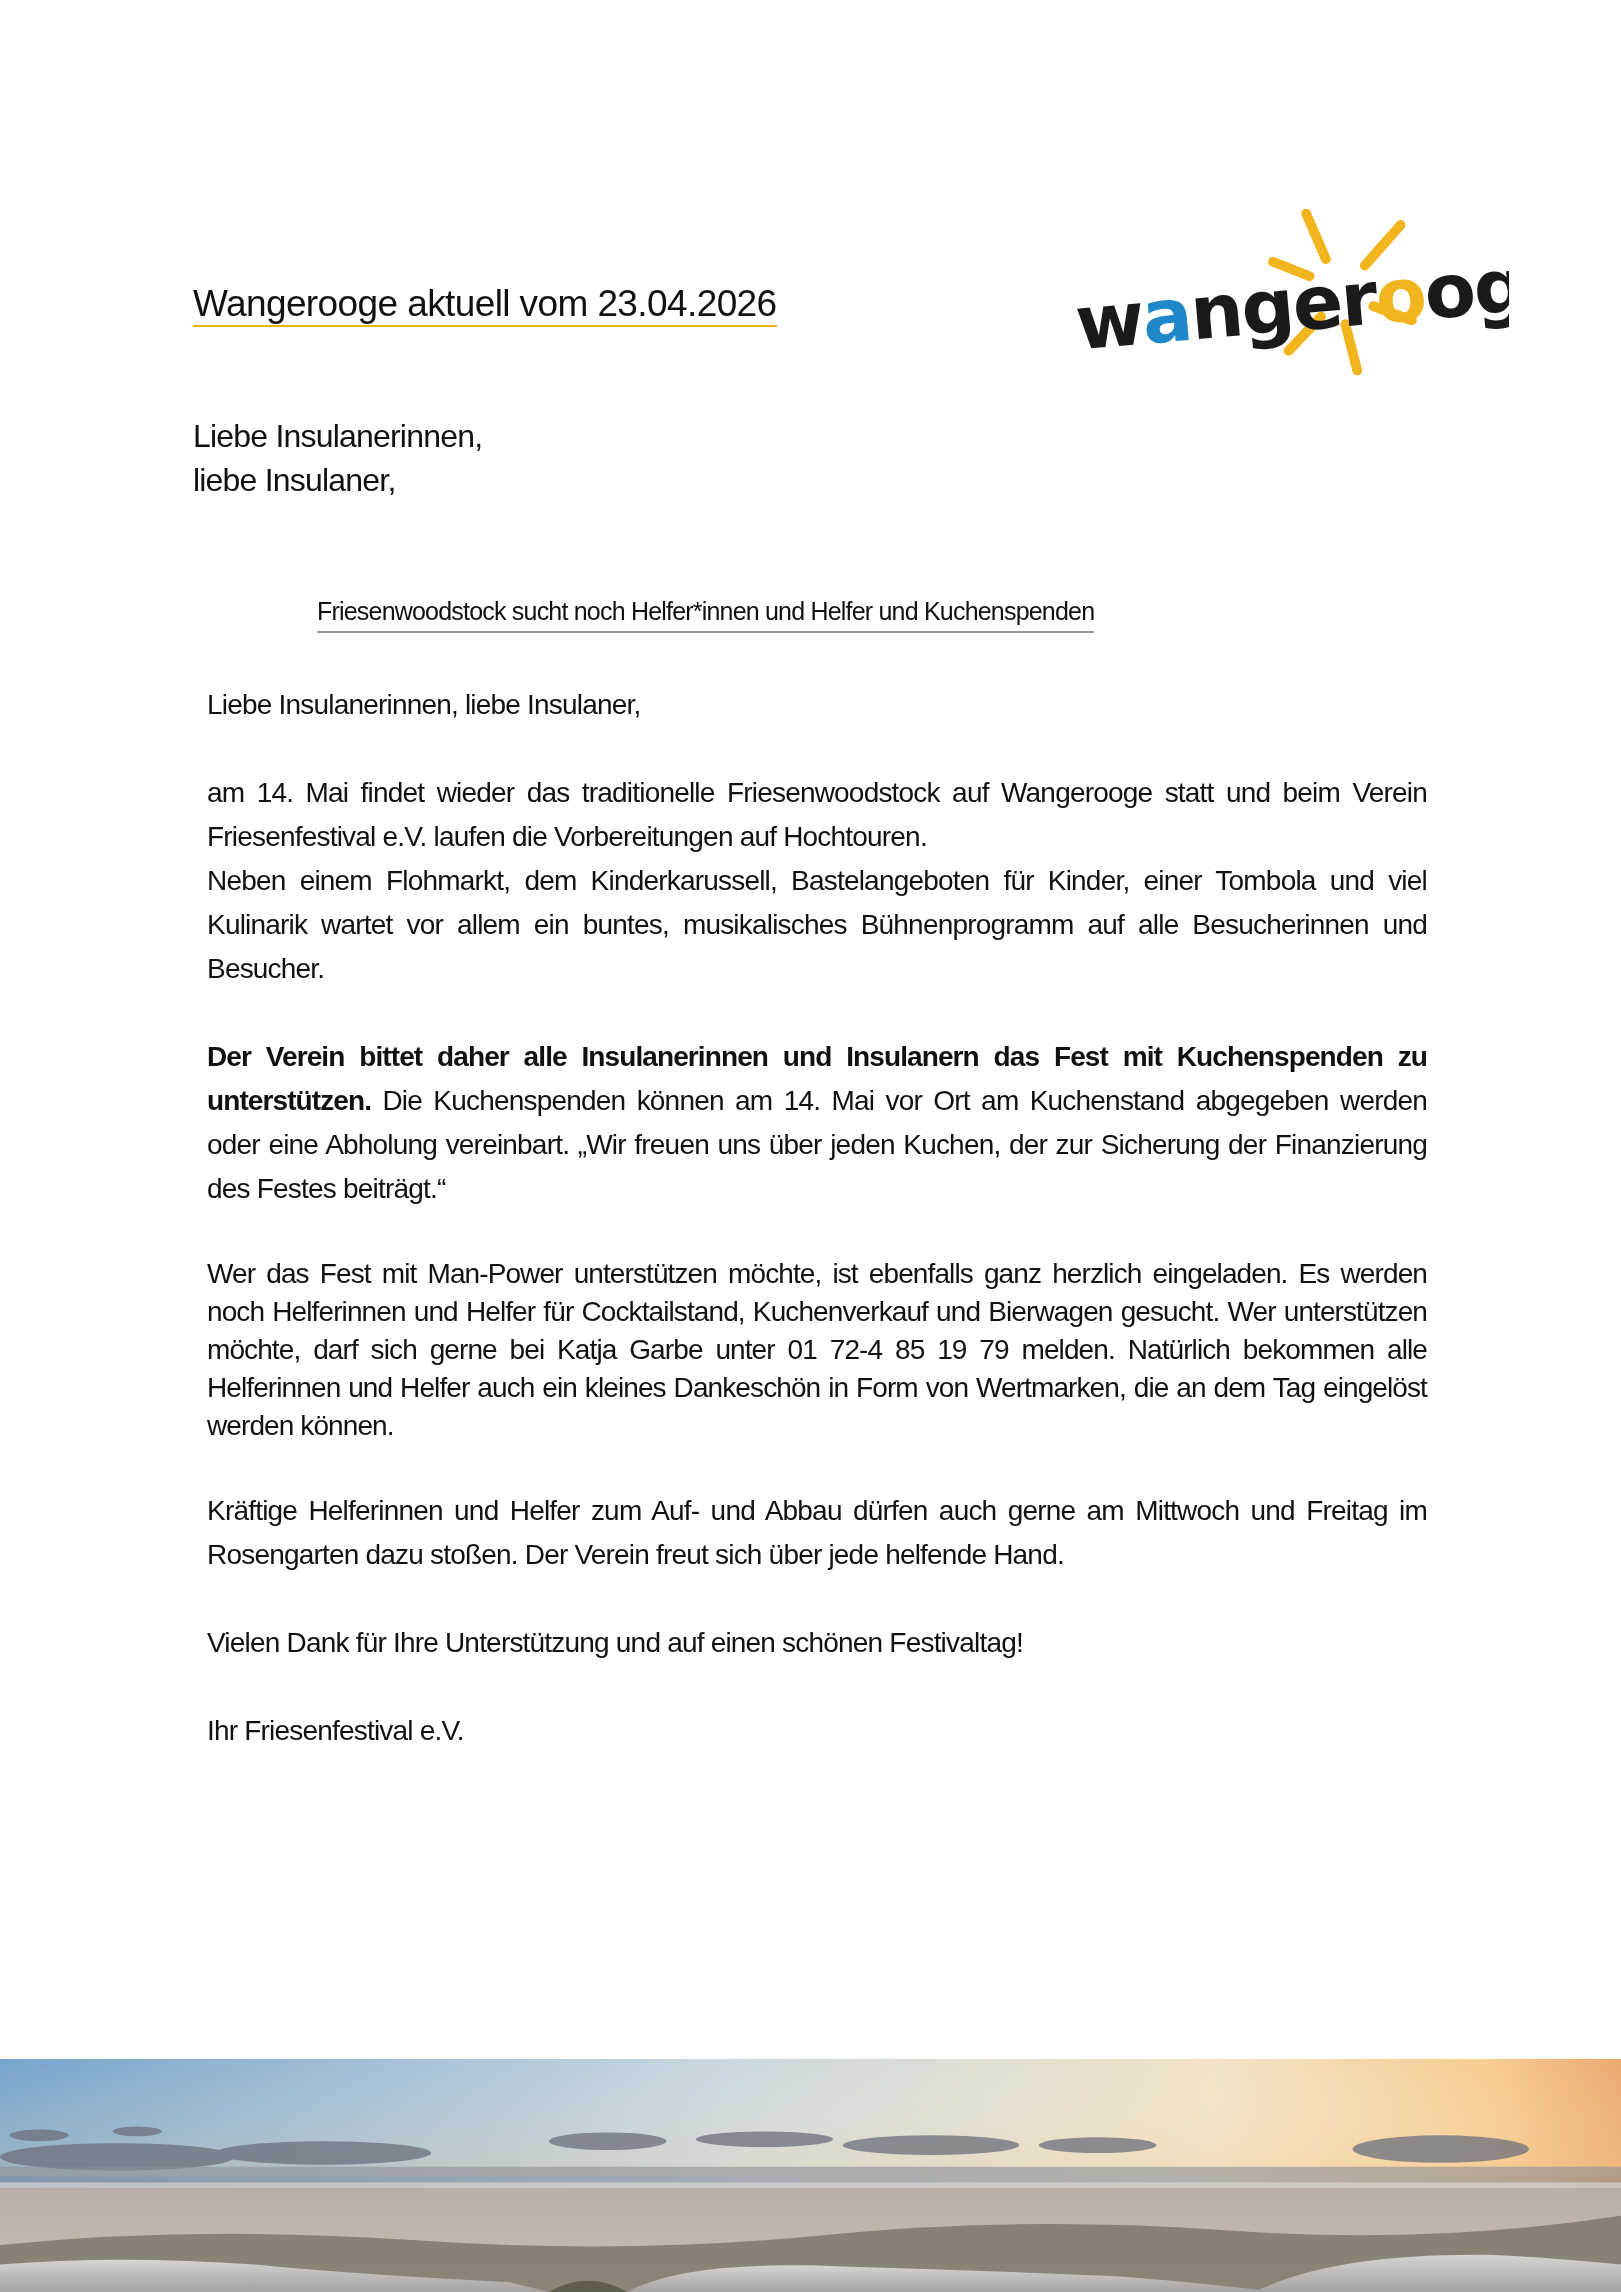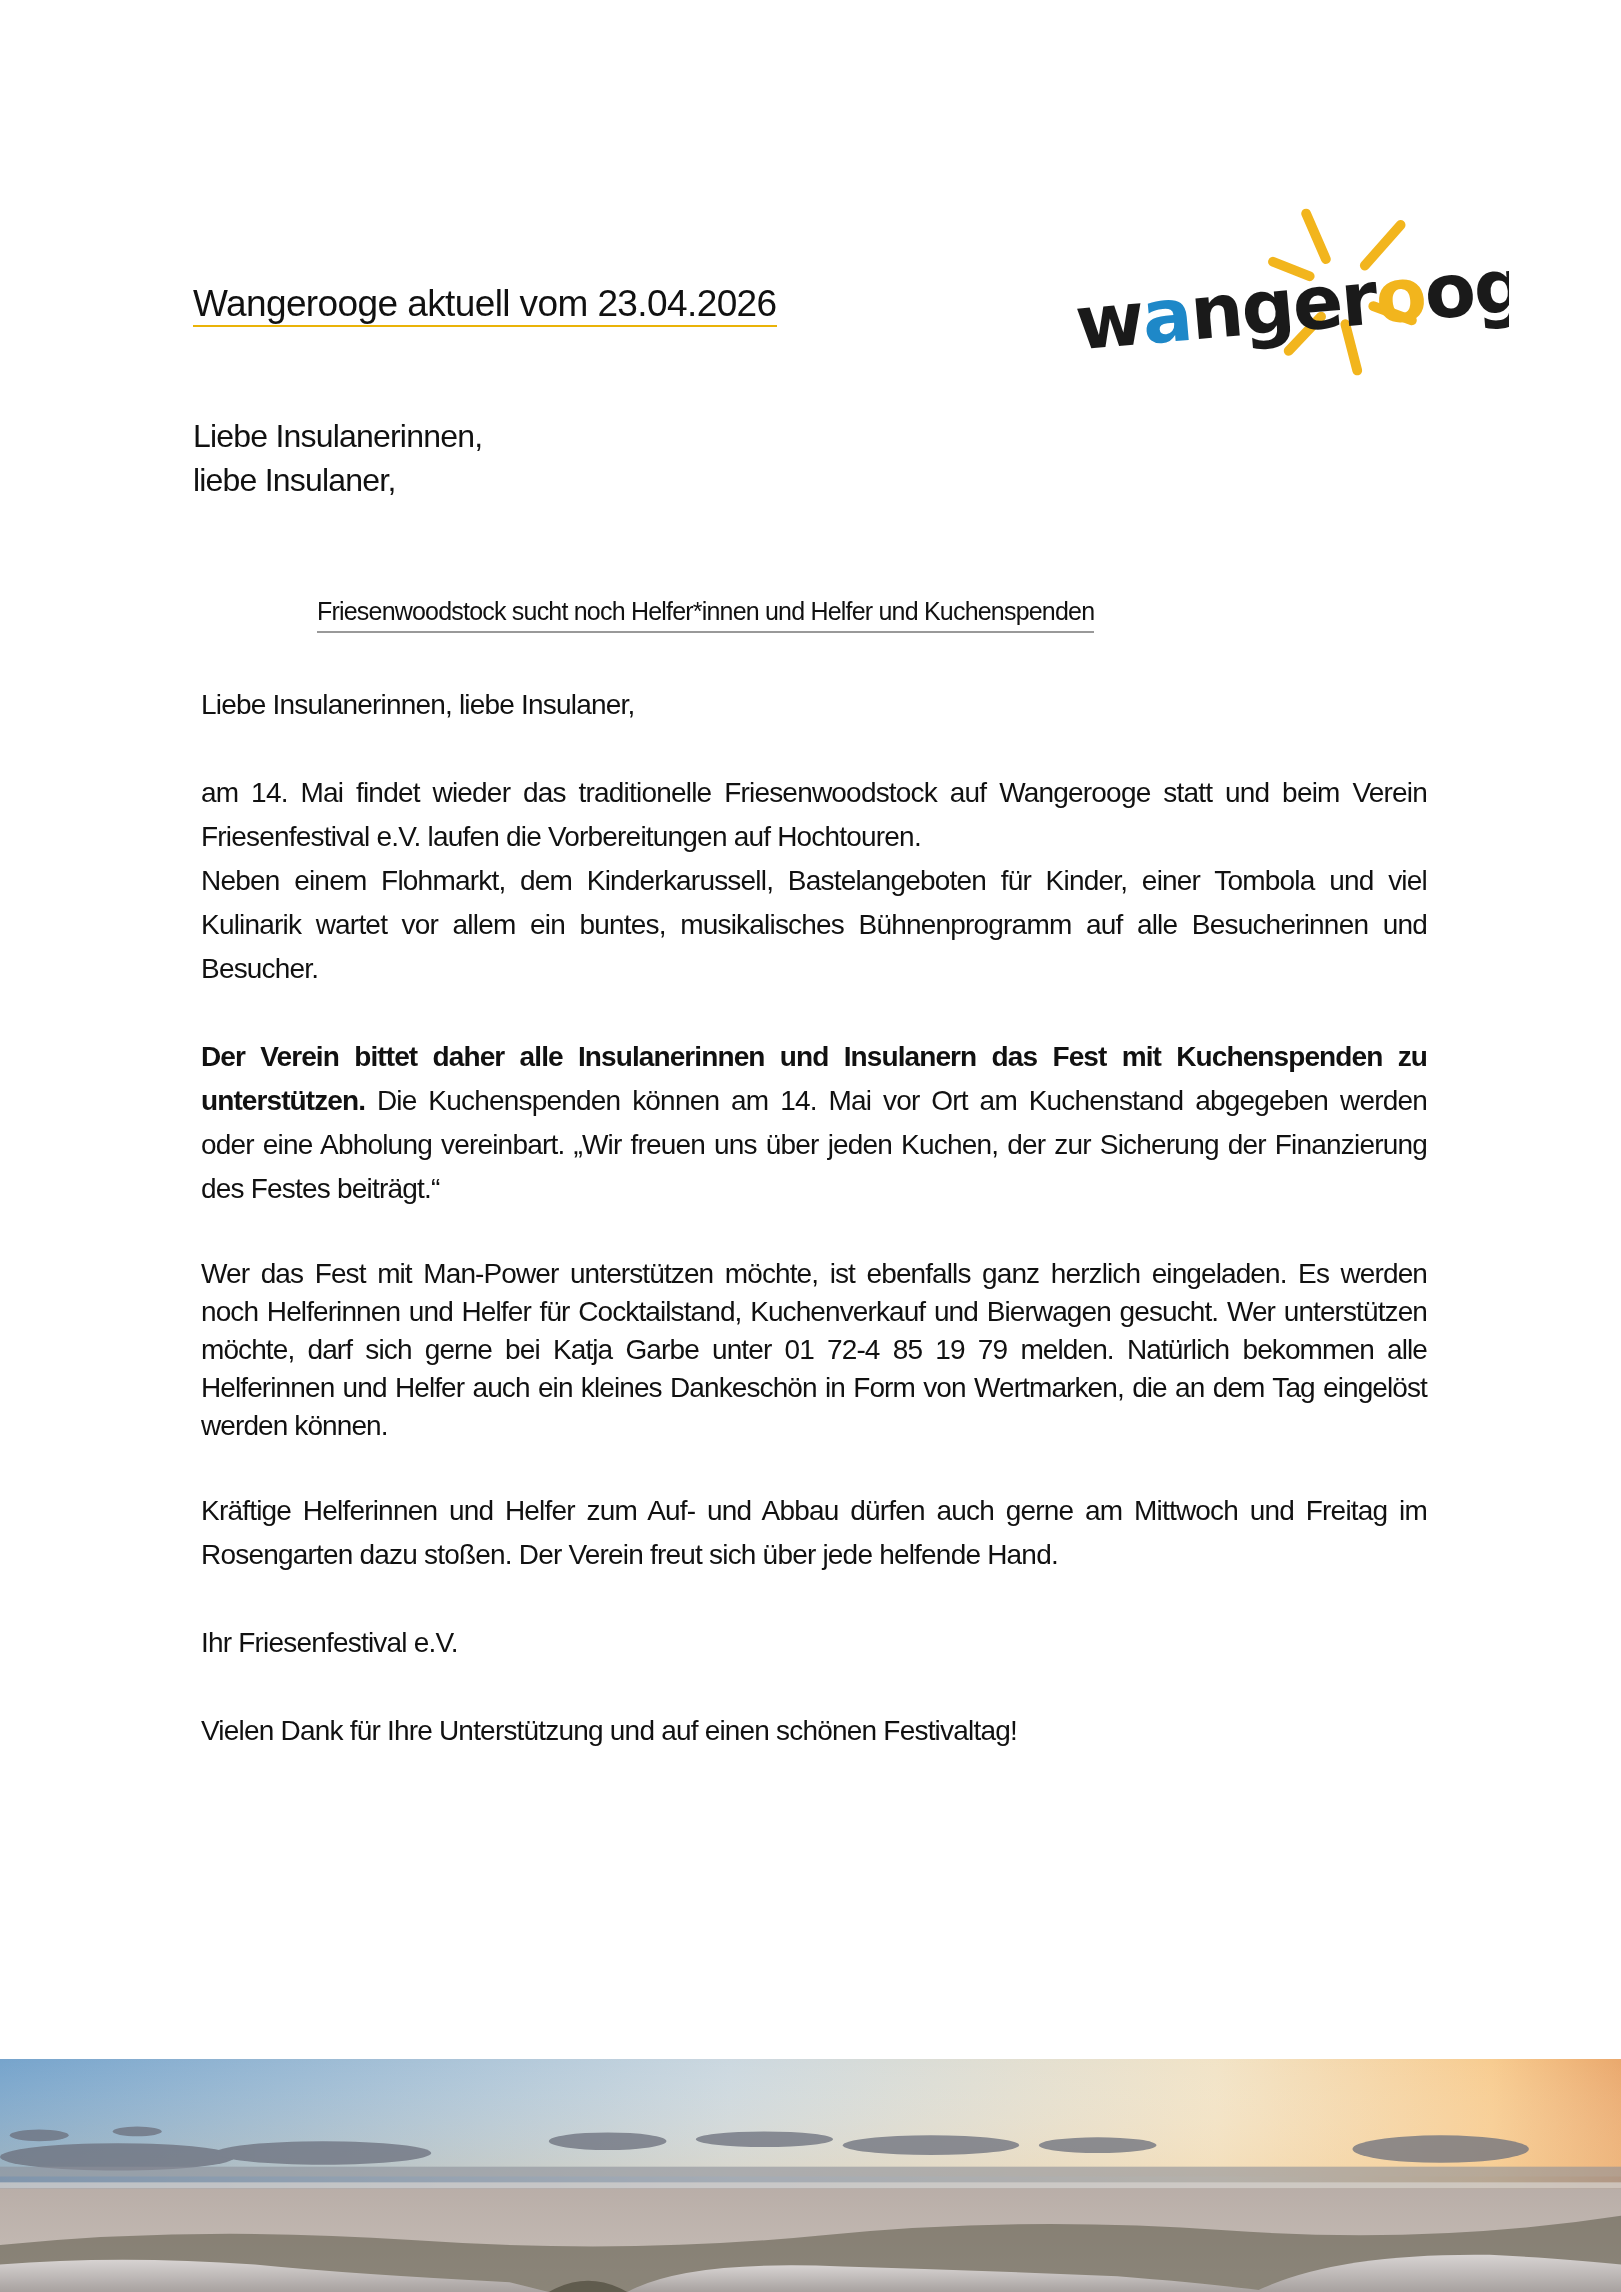--- a/index.html
+++ b/index.html
@@ -28,21 +28,21 @@
       position: absolute; left: 317px; top: 592px;
       font-size: 25px; line-height: 39px; letter-spacing: -0.8px;
       border-bottom: 2px solid #999; white-space: nowrap; padding-bottom: 0;
     }
 
     .body {
       position: absolute; left: 193px; top: 683px; width: 1234px;
       font-size: 28px; line-height: 44px; letter-spacing: -0.8px;
       text-align: justify;
     }
-    .body p { margin: 0 0 44px 8px; }
+    .body p { margin: 0 0 44px 14px; }
     .body p.tight { margin-bottom: 0; }
     .bold { font-weight: bold; letter-spacing: -0.9px; }
     .bold-para { font-weight: normal; line-height: 38px; letter-spacing: -0.9px; }
 
     .banner {
       position: absolute; left: 0; top: 2059px; width: 1621px; height: 233px;
       overflow: hidden;
     }
     .banner svg { display: block; width: 1621px; height: 233px; }
   </style>
@@ -77,22 +77,22 @@
 
   <div class="headline">Friesenwoodstock sucht noch Helfer*innen und Helfer und Kuchenspenden</div>
 
   <div class="body">
     <p>Liebe Insulanerinnen, liebe Insulaner,</p>
     <p class="tight">am 14. Mai findet wieder das traditionelle Friesenwoodstock auf Wangerooge statt und beim Verein Friesenfestival e.V. laufen die Vorbereitungen auf Hochtouren.</p>
     <p>Neben einem Flohmarkt, dem Kinderkarussell, Bastelangeboten für Kinder, einer Tombola und viel Kulinarik wartet vor allem ein buntes, musikalisches Bühnenprogramm auf alle Besucherinnen und Besucher.</p>
     <p><span class="bold">Der Verein bittet daher alle Insulanerinnen und Insulanern das Fest mit Kuchenspenden zu unterstützen.</span><span> Die Kuchenspenden können am 14. Mai vor Ort am Kuchenstand abgegeben werden oder eine Abholung vereinbart. „Wir freuen uns über jeden Kuchen, der zur Sicherung der Finanzierung des Festes beiträgt.“</span></p>
     <p class="bold-para">Wer das Fest mit Man-Power unterstützen möchte, ist ebenfalls ganz herzlich eingeladen. Es werden noch Helferinnen und Helfer für Cocktailstand, Kuchenverkauf und Bierwagen gesucht. Wer unterstützen möchte, darf sich gerne bei Katja Garbe unter 01 72-4 85 19 79 melden. Natürlich bekommen alle Helferinnen und Helfer auch ein kleines Dankeschön in Form von Wertmarken, die an dem Tag eingelöst werden können.</p>
     <p>Kräftige Helferinnen und Helfer zum Auf- und Abbau dürfen auch gerne am Mittwoch und Freitag im Rosengarten dazu stoßen. Der Verein freut sich über jede helfende Hand.</p>
+    <p>Vielen Dank für Ihre Unterstützung und auf einen schönen Festivaltag!</p>
     <p>Ihr Friesenfestival e.V.</p>
-    <p>Vielen Dank für Ihre Unterstützung und auf einen schönen Festivaltag!</p>
   </div>
 
   <div class="banner">
     <svg viewBox="0 0 1654 238" preserveAspectRatio="none">
       <defs>
         <linearGradient id="sky" x1="0" y1="0" x2="1" y2="0">
           <stop offset="0" stop-color="#6f9fc9"></stop>
           <stop offset="0.45" stop-color="#c9d6de"></stop>
           <stop offset="0.75" stop-color="#f1e2c4"></stop>
           <stop offset="0.92" stop-color="#f7c98a"></stop>

